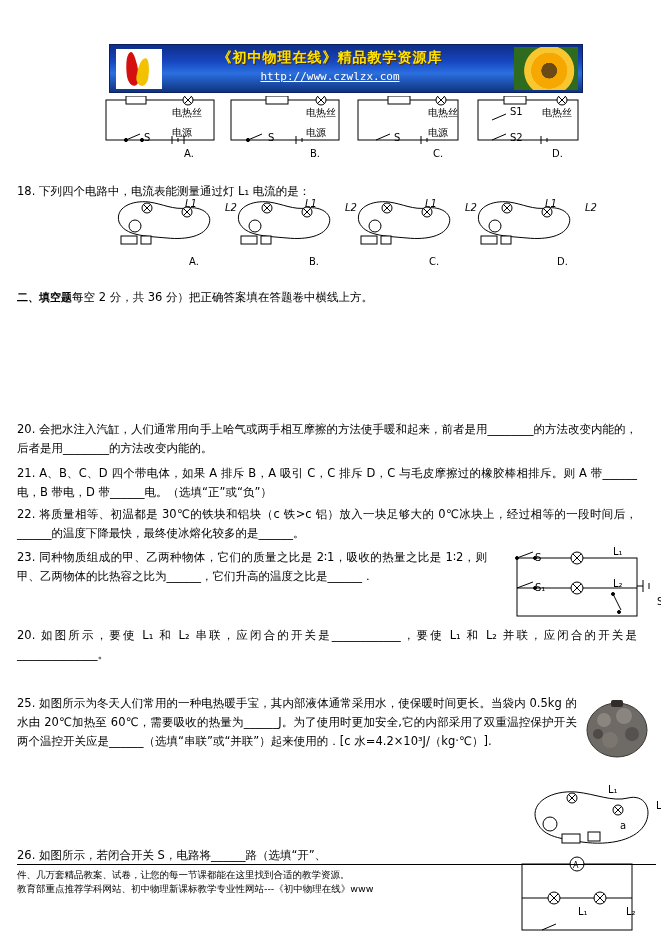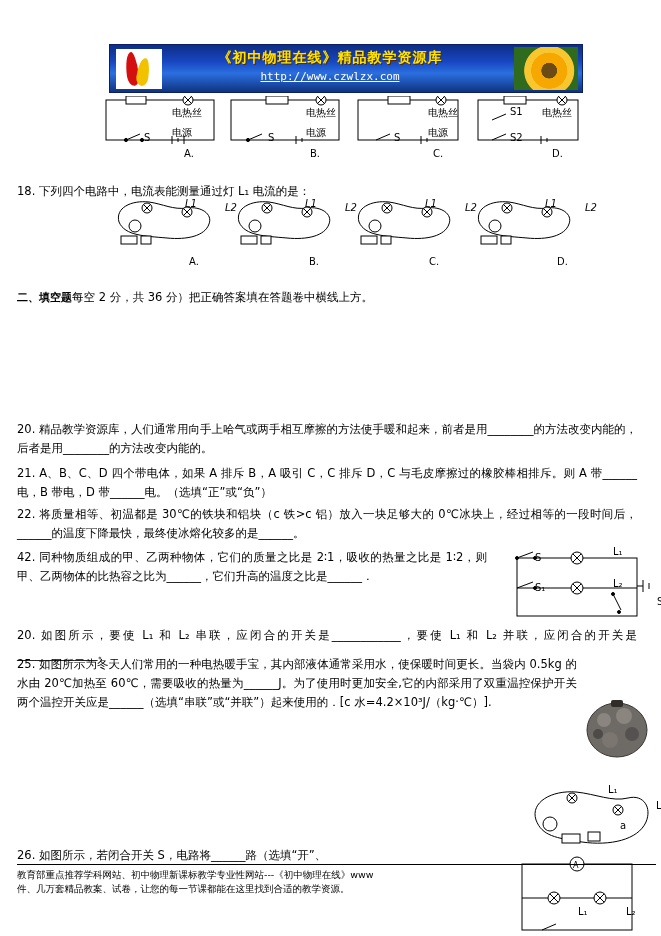--- a/index.html
+++ b/index.html
@@ -213,35 +213,35 @@
     <span class="lbl" style="left:424px;top:0;">D.</span>
   </div>
 
   <div class="txt" style="left:11px;top:288px;width:630px;">
     <span class="sec">二、填空题</span><span>每空 2 分，共 36 分）把正确答案填在答题卷中横线上方。</span>
   </div>
 
 
   <div class="txt q" style="left:11px;top:420px;width:620px;">
     <span>20.</span>
-    <span>精品教学资源库，人们通常用向手上哈气或两手相互摩擦的方法使手暖和起来，前者是用________的方法改变内能的，后者是用________的方法改变内能的。</span>
+    <span>会把水注入汽缸，人们通常用向手上哈气或两手相互摩擦的方法使手暖和起来，前者是用________的方法改变内能的，后者是用________的方法改变内能的。</span>
   </div>
 
   <div class="txt q" style="left:11px;top:464px;width:620px;">
     <span>21.</span>
     <span>A、B、C、D 四个带电体，如果 A 排斥 B，A 吸引 C，C 排斥 D，C 与毛皮摩擦过的橡胶棒相排斥。则 A 带______电，B 带电，D 带______电。（选填“正”或“负”）</span>
   </div>
 
   <div class="txt q" style="left:11px;top:505px;width:620px;">
     <span>22.</span>
     <span>将质量相等、初温都是 30℃的铁块和铝块（c 铁&gt;c 铝）放入一块足够大的 0℃冰块上，经过相等的一段时间后，______的温度下降最快，最终使冰熔化较多的是______。</span>
   </div>
 
   <div class="txt q" style="left:11px;top:548px;width:470px;">
-    <span>42.</span>
+    <span>23.</span>
     <span>同种物质组成的甲、乙两种物体，它们的质量之比是 2∶1，吸收的热量之比是 1∶2，则甲、乙两物体的比热容之比为______，它们升高的温度之比是______．</span>
   </div>
 
   <div class="fig" style="left:497px;top:548px;">
     <svg width="152" height="80" viewBox="0 0 152 80">
       <g stroke="#000" fill="none" stroke-width="1">
         <rect x="14" y="10" width="120" height="58"></rect>
         <line x1="14" y1="40" x2="134" y2="40"></line>
 
         <circle cx="74" cy="10" r="6" fill="#fff"></circle>
@@ -273,21 +273,21 @@
     <span class="lbl" style="left:0px;top:4px;">S</span>
     <span class="lbl" style="left:0px;top:34px;">S₁</span>
     <span class="lbl" style="left:122px;top:48px;">S₂</span>
   </div>
 
   <div class="txt q" style="left:11px;top:626px;width:620px;">
     <span>20.</span>
     <span>如图所示，要使 L₁ 和 L₂ 串联，应闭合的开关是____________，要使 L₁ 和 L₂ 并联，应闭合的开关是______________。</span>
   </div>
 
-  <div class="txt q" style="left:11px;top:655px;width:560px;">
+  <div class="txt q" style="left:11px;top:694px;width:560px;">
     <span>25.</span>
     <span>如图所示为冬天人们常用的一种电热暖手宝，其内部液体通常采用水，使保暖时间更长。当袋内 0.5kg 的水由 20℃加热至 60℃，需要吸收的热量为______J。为了使用时更加安全,它的内部采用了双重温控保护开关两个温控开关应是______（选填“串联”或“并联”）起来使用的．[c 水=4.2×10³J/（kg·℃）].</span>
   </div>
 
   <div class="fig" style="left:578px;top:700px;width:66px;height:60px;">
     <svg width="66" height="60" viewBox="0 0 66 60">
       <ellipse cx="33" cy="30" rx="30" ry="27" fill="#6e6a66" stroke="#3a3734"></ellipse>
       <circle cx="20" cy="20" r="7" fill="#8a857f"></circle>
       <circle cx="40" cy="16" r="8" fill="#8a857f"></circle>
       <circle cx="48" cy="34" r="7" fill="#555150"></circle>
@@ -337,17 +337,17 @@
         <text x="61" y="12" font-size="8" stroke="none" fill="#000">A</text>
         <line x1="30" y1="74" x2="44" y2="68"></line>
       </g>
     </svg>
     <span class="lbl" style="left:34px;top:50px;">L₁</span>
     <span class="lbl" style="left:82px;top:50px;">L₂</span>
   </div>
 
   <div class="hr"></div>
   <div class="footer">
+    <div>件、几万套精品教案、试卷，让您的每一节课都能在这里找到合适的教学资源。</div>
     <div>教育部重点推荐学科网站、初中物理新课标教学专业性网站---《初中物理在线》www</div>
-    <div>件、几万套精品教案、试卷，让您的每一节课都能在这里找到合适的教学资源。</div>
   </div>
 
 </div>
 
 </body></html>

